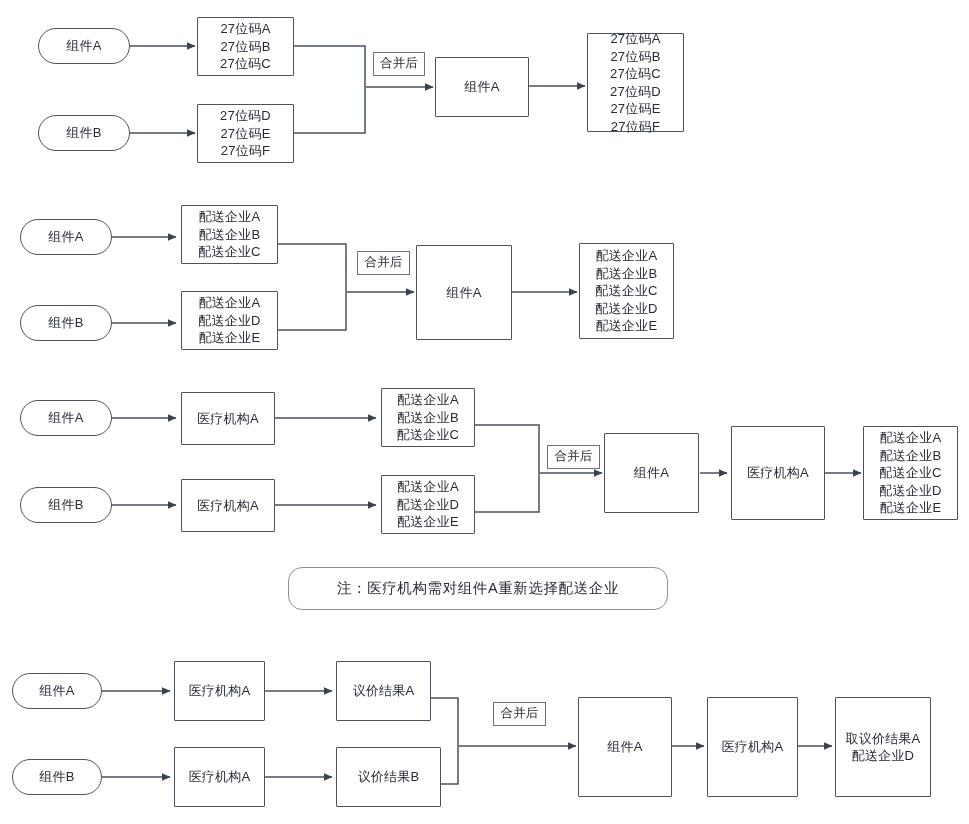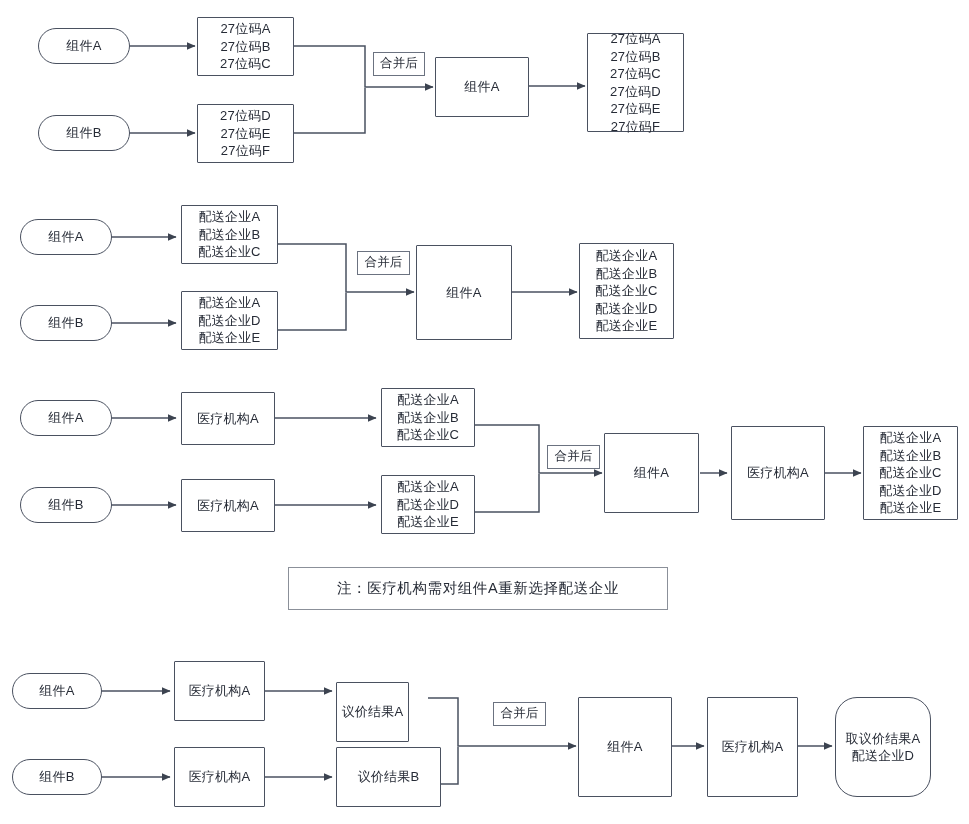--- a/index.html
+++ b/index.html
@@ -37,20 +37,21 @@
     font-size:12.5px;
     border-width:1.3px;
     border-color:#6b7280;
     padding:9px 4px;
   }
   .node.note{
     font-size:14.5px;
     border-width:1.3px;
     border-color:#8b9099;
     letter-spacing:.6px;
+    border-radius:14px;
   }
   .node .ln{display:block;white-space:nowrap;}
 </style>
 </head>
 <body>
 
 <div id="canvas">
 
   <svg class="lines" viewBox="0 0 969 824">
     <defs>
@@ -217,37 +218,37 @@
     <span class="ln">组件B</span>
   </div>
 
   <div class="node rect" style="left:174px;top:661px;width:91px;height:60px;">
     <span class="ln">医疗机构A</span>
   </div>
   <div class="node rect" style="left:174px;top:747px;width:91px;height:60px;">
     <span class="ln">医疗机构A</span>
   </div>
 
-  <div class="node rect" style="left:336px;top:661px;width:73px;height:60px;margin-top:21px;">
+  <div class="node rect" style="left:336px;top:661px;width:95px;height:60px;">
     <span class="ln">议价结果A</span>
   </div>
   <div class="node rect" style="left:336px;top:747px;width:105px;height:60px;">
     <span class="ln">议价结果B</span>
   </div>
 
   <div class="node tag" style="left:493px;top:702px;width:53px;height:24px;">
     <span class="ln">合并后</span>
   </div>
 
   <div class="node rect" style="left:578px;top:697px;width:94px;height:100px;">
     <span class="ln">组件A</span>
   </div>
 
   <div class="node rect" style="left:707px;top:697px;width:91px;height:100px;">
     <span class="ln">医疗机构A</span>
   </div>
 
-  <div class="node rect" style="left:835px;top:697px;width:96px;height:100px;border-radius:22px;">
+  <div class="node rect" style="left:835px;top:697px;width:96px;height:100px;">
     <span class="ln">取议价结果A</span>
     <span class="ln">配送企业D</span>
   </div>
 
 </div>
 
 </body></html>

